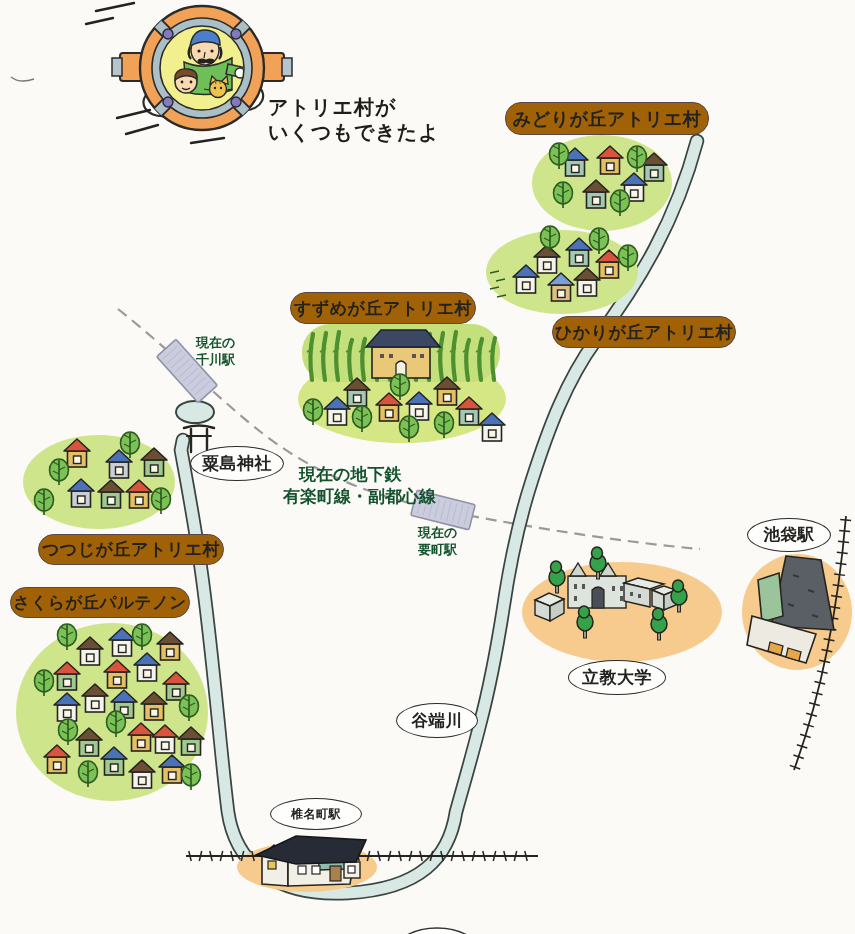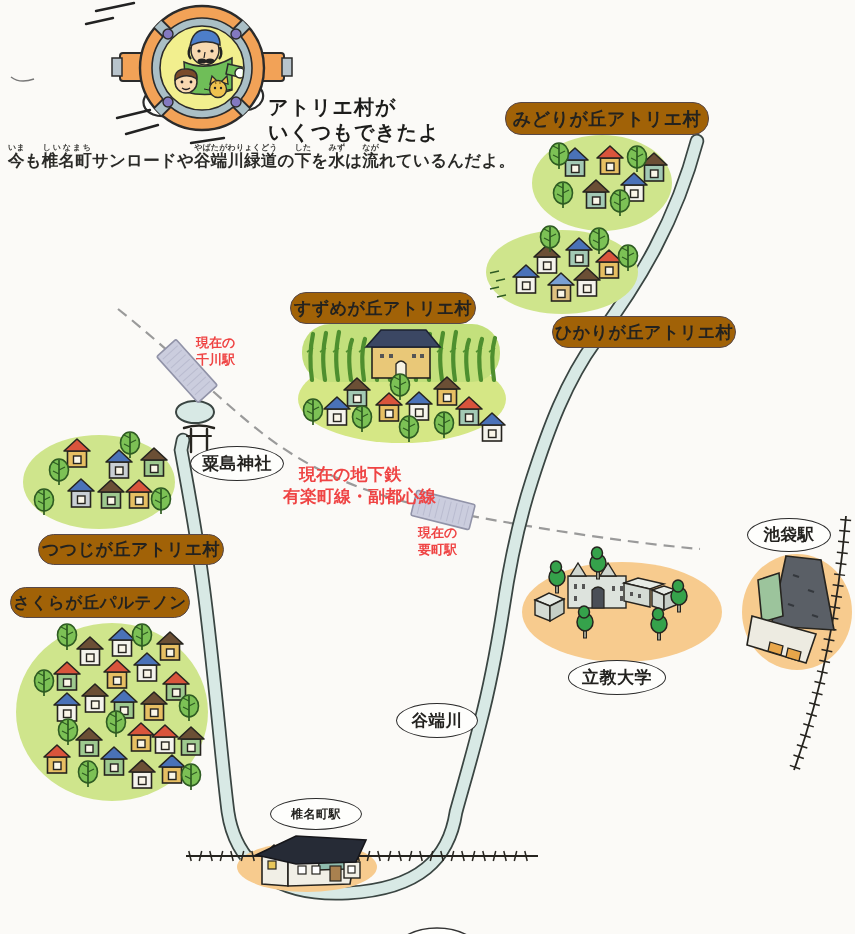--- a/index.html
+++ b/index.html
@@ -5,21 +5,21 @@
   html,body{margin:0;padding:0;background:#e8e8e6;}
   .canvas{position:relative;width:855px;height:934px;background:#fbfaf7;overflow:hidden;
           font-family:"Liberation Sans",sans-serif;color:#2b2b28;}
   #map-svg{position:absolute;left:0;top:0;}
   .pill{position:absolute;background:#a16207;border:1.8px solid #56484a;border-radius:16px;
         display:flex;align-items:center;justify-content:center;font-weight:700;color:#23221f;
         letter-spacing:.5px;white-space:nowrap;}
   .elabel{position:absolute;background:#fefefc;border:1.8px solid #2b2b2b;border-radius:50%;
         display:flex;align-items:center;justify-content:center;font-weight:700;color:#23221f;
         letter-spacing:.5px;white-space:nowrap;}
-  .note{position:absolute;font-weight:700;color:#ef4444;line-height:1.32;white-space:nowrap;}
+  .note{position:absolute;font-weight:700;color:#14532d;line-height:1.32;white-space:nowrap;}
   #speech{position:absolute;left:268px;top:82px;font-size:20px;font-weight:700;line-height:25px;
         letter-spacing:1px;color:#1d1d1b;margin-top:13px;}
   #intro{position:absolute;left:8px;top:142px;width:570px;}
   .intro-line{display:block;white-space:nowrap;font-size:16.5px;font-weight:700;color:#2a2a27;
         letter-spacing:.2px;line-height:1;padding-top:10px;margin-bottom:1px;}
   .intro-line ruby rt{font-size:8px;font-weight:600;letter-spacing:0;color:#3a3a37;}
 </style>
 </head>
 <body>
 
@@ -736,21 +736,20 @@
 
   <ellipse cx="437" cy="953" rx="43" ry="25" fill="#fefefc" stroke="#333" stroke-width="1.5"></ellipse>
 </svg>
 
 <div id="speech">
   <div>アトリエ村が</div>
   <div>いくつもできたよ</div>
 </div>
 
 <div id="intro">
-      <div class="intro-line"><ruby>今<rt>いま</rt></ruby>も<ruby>椎名町<rt>しいなまち</rt></ruby>サンロードや<ruby>谷端川緑道<rt>やばたがわりょくどう</rt></ruby>の<ruby>下<rt>した</rt></ruby>を<ruby>水<rt>みず</rt></ruby>は<ruby>流<rt>なが</rt></ruby>れているんだよ。</div>
     </div>
 <div id="labels-layer">
       <div class="pill" style="left: 505px; top: 102px; width: 202px; height: 31px; font-size: 18px;">みどりが丘アトリエ村</div>
       <div class="pill" style="left: 290px; top: 292px; width: 184px; height: 30px; font-size: 17px;">すずめが丘アトリエ村</div>
       <div class="pill" style="left: 552px; top: 316px; width: 182px; height: 30px; font-size: 17px;">ひかりが丘アトリエ村</div>
       <div class="pill" style="left: 38px; top: 534px; width: 184px; height: 29px; font-size: 17px;">つつじが丘アトリエ村</div>
       <div class="pill" style="left: 10px; top: 587px; width: 178px; height: 29px; font-size: 16.5px;">さくらが丘パルテノン</div>
       <div class="elabel" style="left: 190px; top: 446px; width: 92px; height: 33px; font-size: 17px;">粟島神社</div>
       <div class="elabel" style="left: 747px; top: 518px; width: 82px; height: 32px; font-size: 16.5px;">池袋駅</div>
       <div class="elabel" style="left: 568px; top: 660px; width: 96px; height: 33px; font-size: 17px;">立教大学</div>

